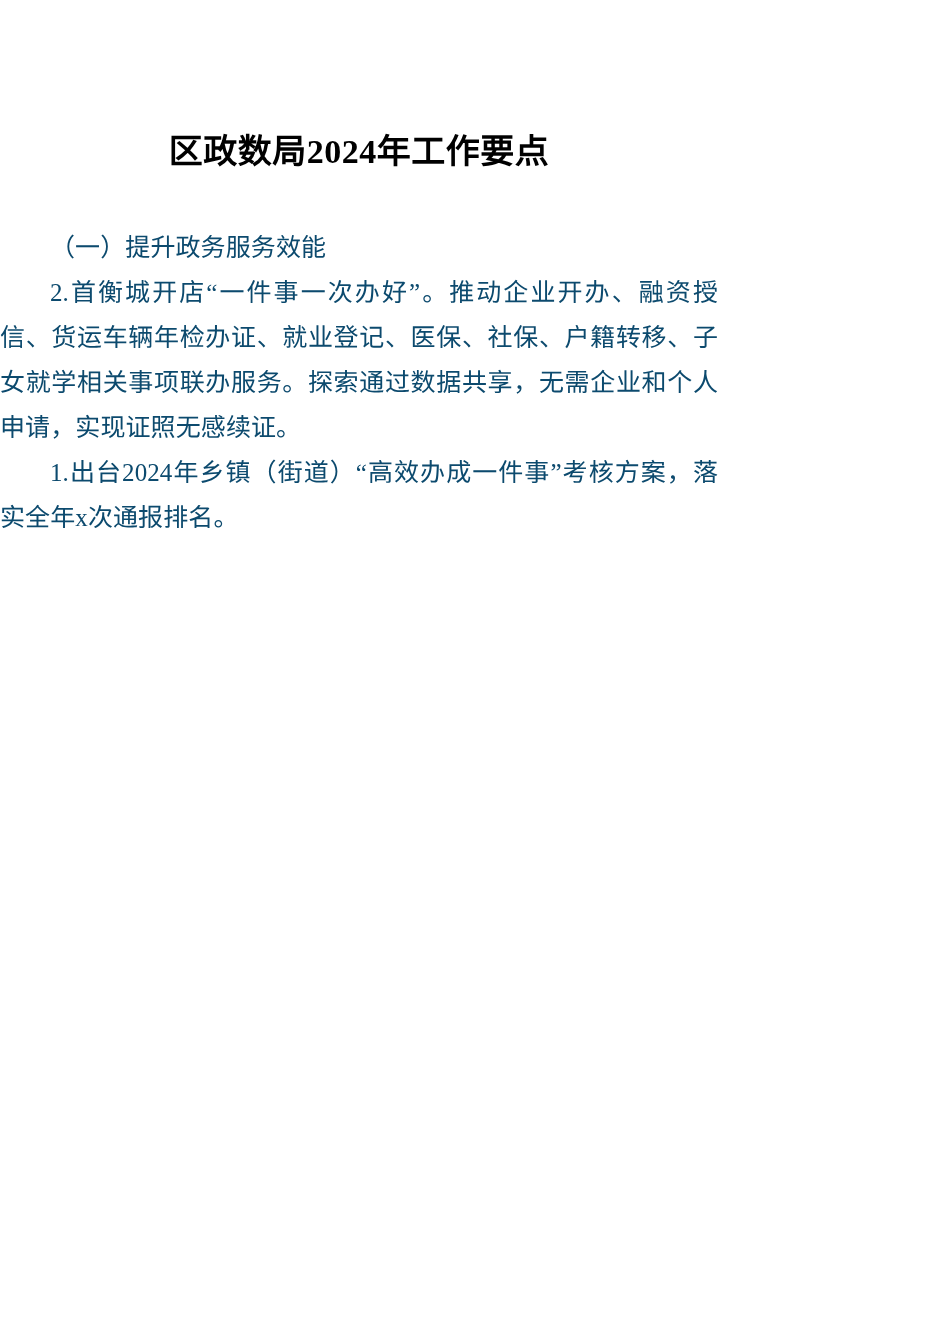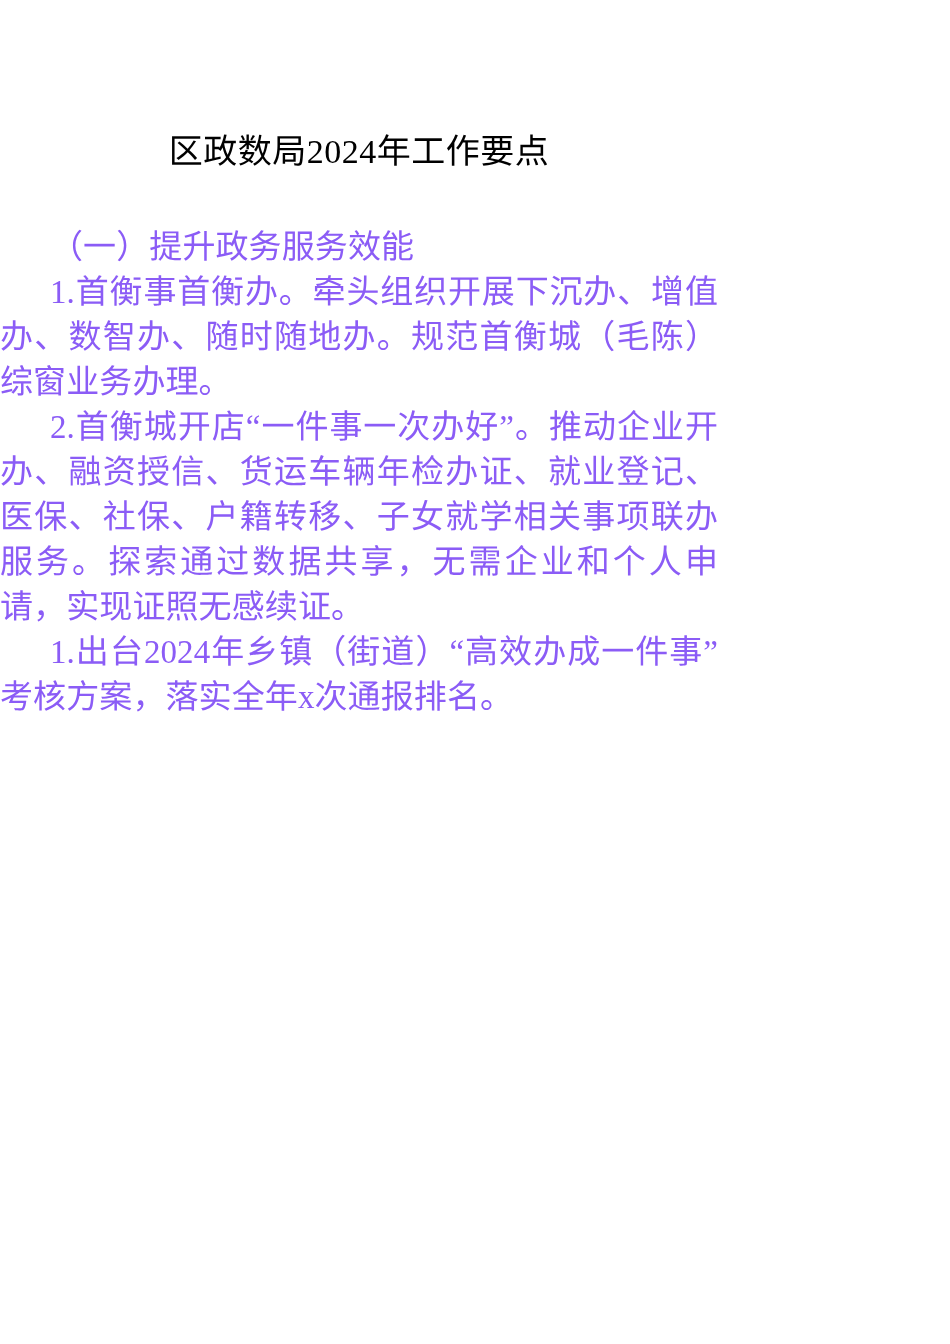--- a/index.html
+++ b/index.html
@@ -14,21 +14,21 @@
     width: 950px;
     height: 1344px;
     background: #ffffff;
     margin: 0 auto;
     overflow: hidden;
     box-sizing: border-box;
   }
 
   .doc-title {
     font-family: "Liberation Serif", "DejaVu Serif", serif;
-    font-weight: normal;
+    font-weight: bold;
     font-size: 34px;
     line-height: 40px;
     letter-spacing: 0.5px;
     color: #000000;
     text-align: center;
     margin: 0;
     padding: 0;
     position: absolute;
     left: 0;
     top: 132px;
@@ -39,23 +39,23 @@
   .content {
     position: absolute;
     left: 0;
     top: 225px;
     width: 718px;
   }
 
   
   .para {
     font-family: "Liberation Serif", "DejaVu Serif", serif;
-    font-size: 33px;
+    font-size: 25px;
     line-height: 45px;
-    color: #8b5cf6;
+    color: #0c4a6e;
     margin: 0 0 0 0;
     padding: 0;
     text-align: justify;
     text-justify: inter-character;
     text-indent: 50px;
     letter-spacing: 0.1px;
     word-break: break-all;
   }
 
   .para.section-heading {
@@ -71,21 +71,20 @@
 <body>
 
 <div class="page">
 
   <div class="doc-title">区政数局2024年工作要点</div>
 
   <div class="content">
 
     <p class="para section-heading">（一）提升政务服务效能</p>
 
-    <p class="para">1.首衡事首衡办。牵头组织开展下沉办、增值办、数智办、随时随地办。规范首衡城（毛陈）综窗业务办理。</p>
 
     <p class="para">2.首衡城开店“一件事一次办好”。推动企业开办、融资授信、货运车辆年检办证、就业登记、医保、社保、户籍转移、子女就学相关事项联办服务。探索通过数据共享，无需企业和个人申请，实现证照无感续证。</p>
 
 
     <p class="para">1.出台2024年乡镇（街道）“高效办成一件事”考核方案，落实全年x次通报排名。</p>
 
 
 
   </div>
 </div>

